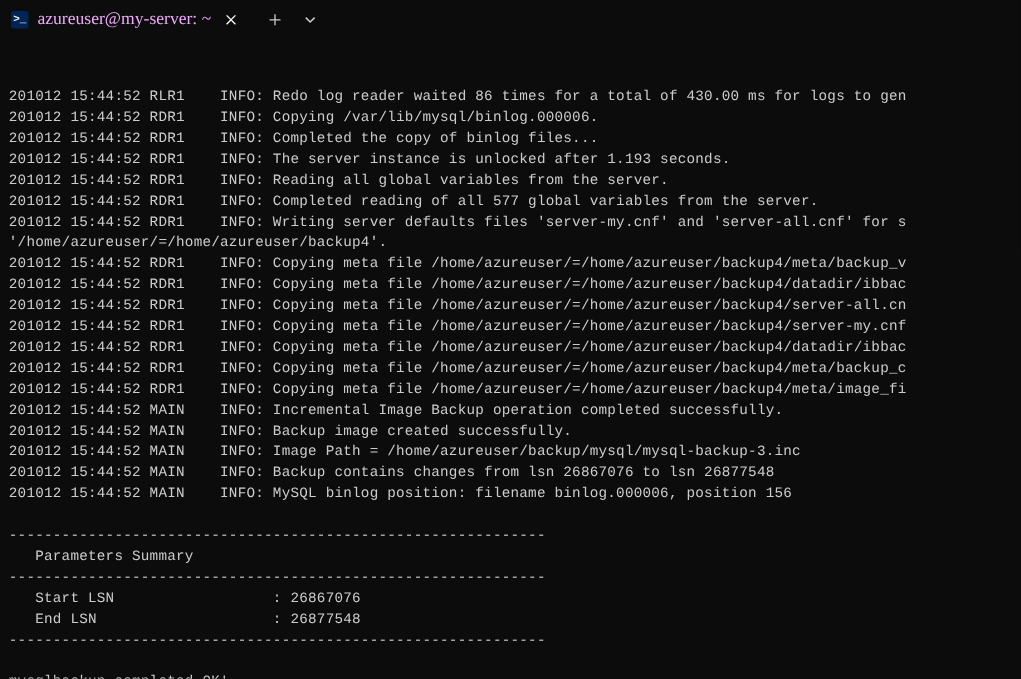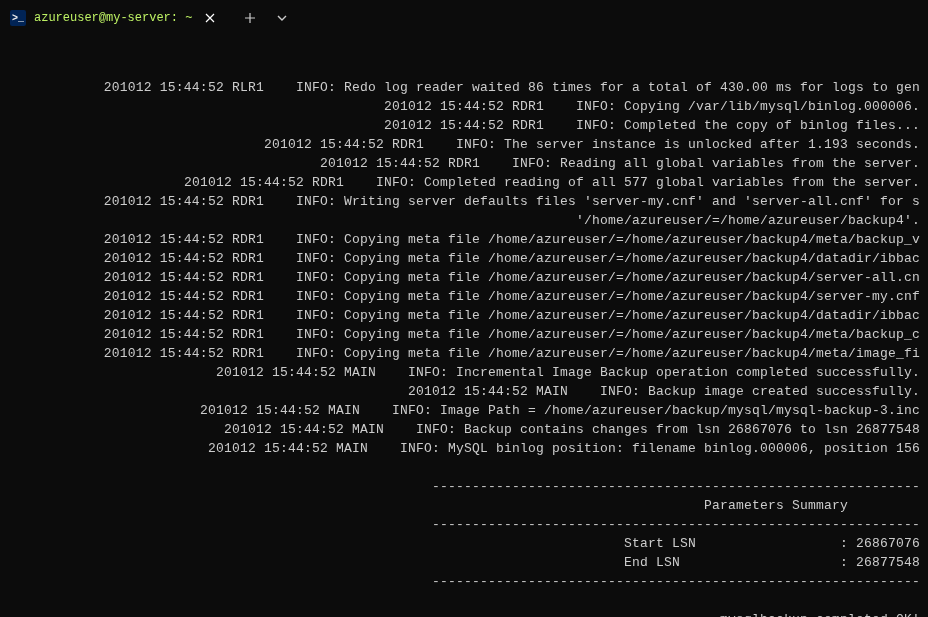--- a/index.html
+++ b/index.html
@@ -39,23 +39,23 @@
       background: #012456;
       display: flex;
       align-items: center;
       justify-content: center;
       color: #eeeeee;
       font-size: 10px;
       font-weight: bold;
       border-radius: 2px;
     }
     .tab-title {
-      color: #bef264;
-      font-family: Liberation Mono, monospace;
-      font-size: 12px;
+      color: #f0abfc;
+      font-family: Liberation Serif, serif;
+      font-size: 16px;
       flex: 1;
       white-space: nowrap;
       overflow: hidden;
       text-overflow: ellipsis;
     }
     .tab-close {
       width: 20px;
       height: 20px;
       display: flex;
       align-items: center;
@@ -83,21 +83,20 @@
     }
     .terminal {
       padding: 4px 8px;
       line-height: 19px;
       white-space: pre;
       font-family: Consolas, 'Courier New', monospace;
       letter-spacing: 0.2px;
     }
     .log-line {
       color: #cccccc;
-      text-align: right;
     }
   </style>
 </head>
 <body>
 
 <div class="titlebar">
   <div class="tab">
     <div class="tab-icon">&gt;_</div>
     <div class="tab-title">azureuser@my-server: ~</div>
     <div class="tab-close">

